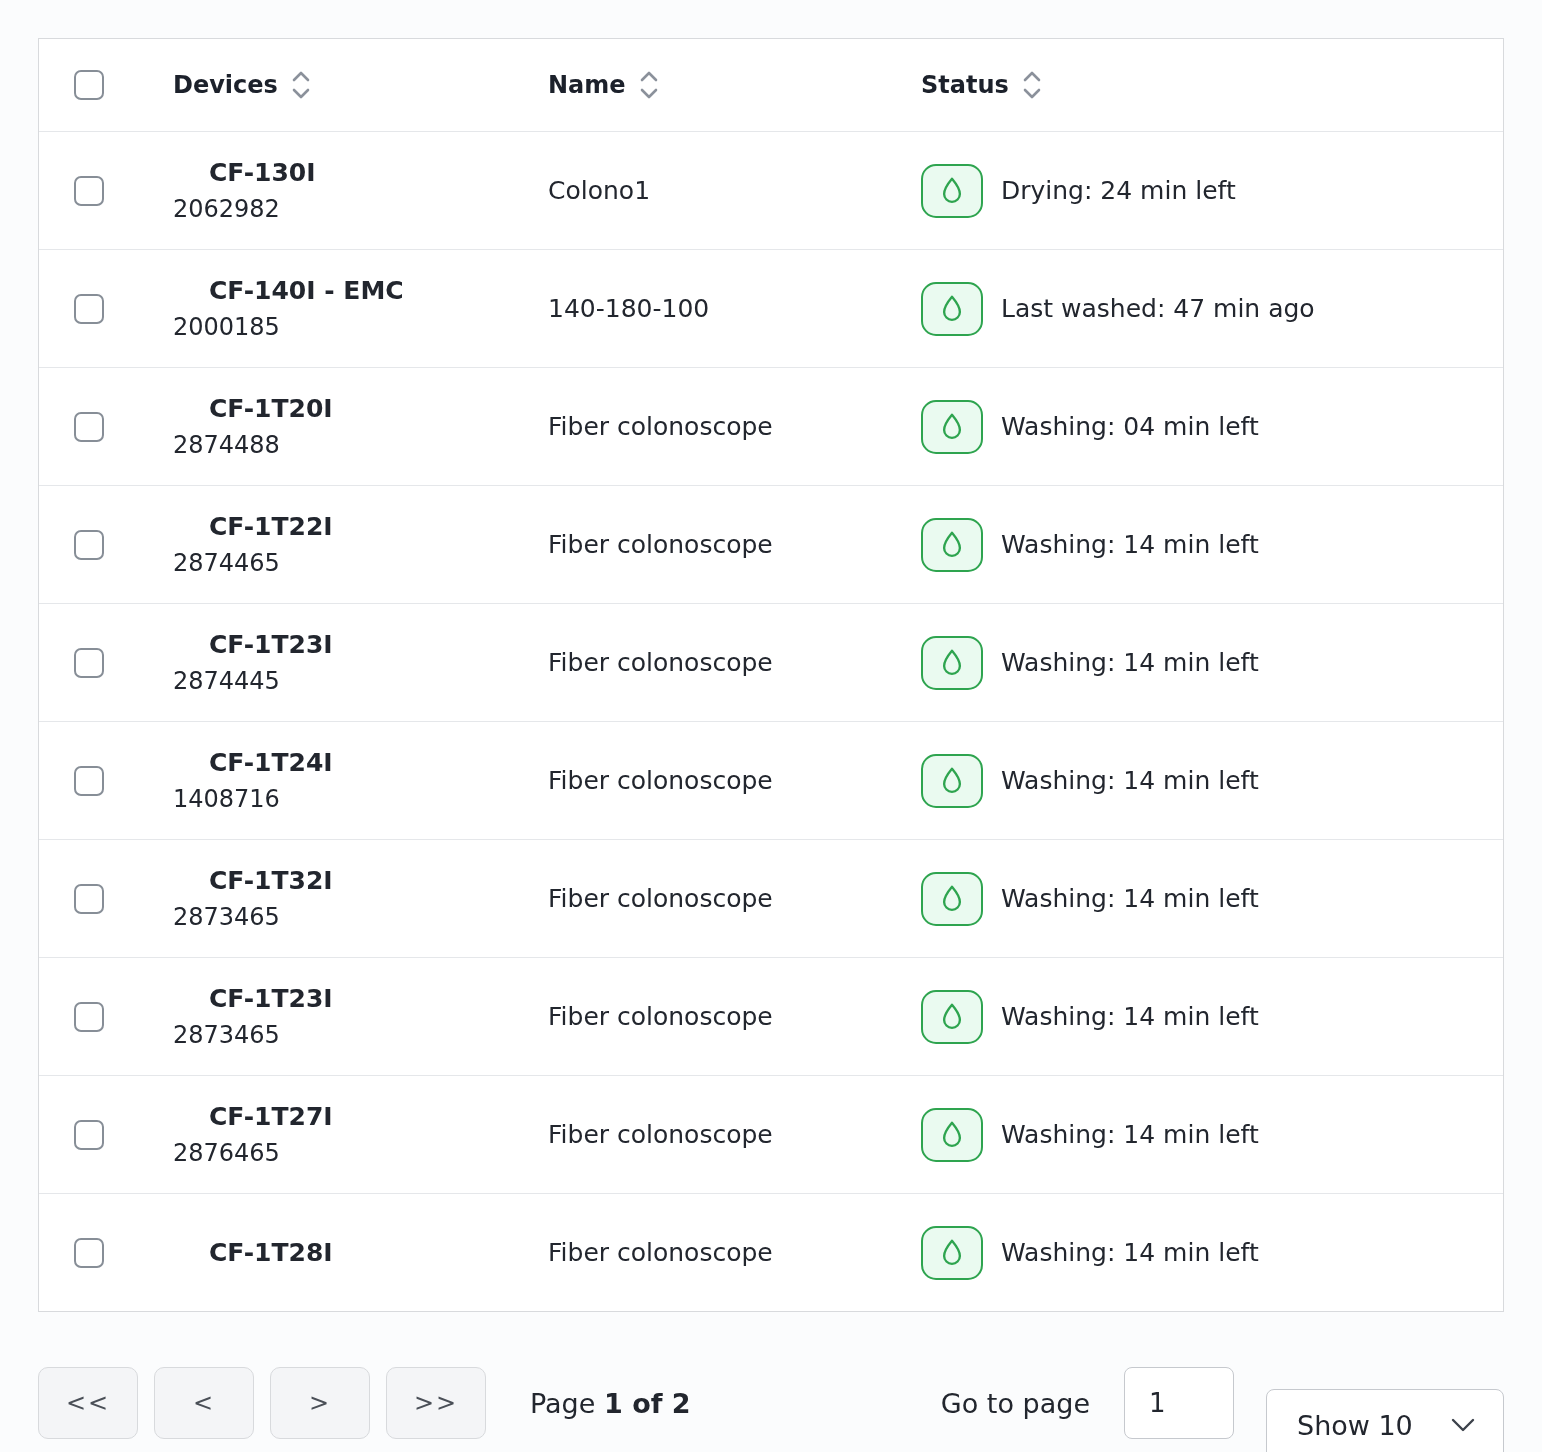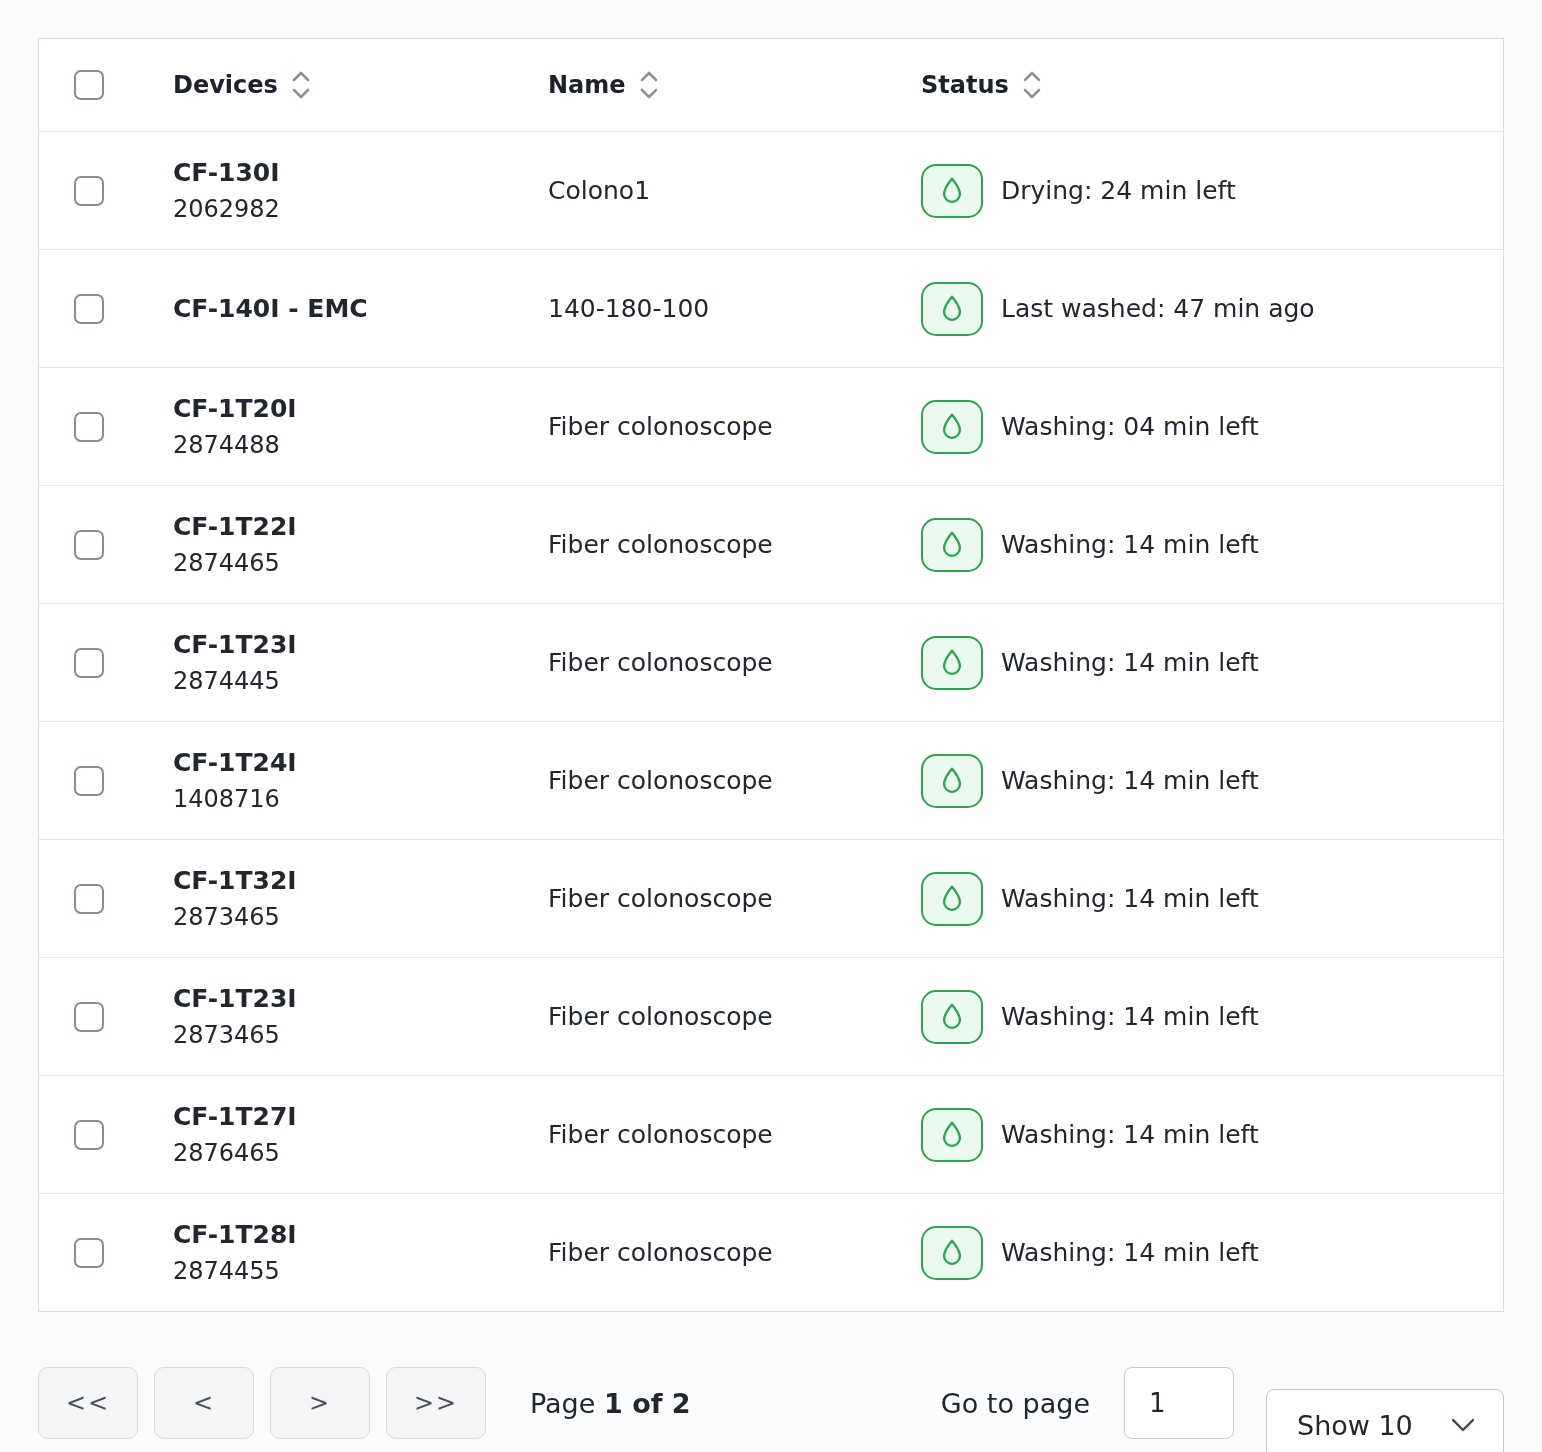--- a/index.html
+++ b/index.html
@@ -32,21 +32,21 @@
   }
   .sort-icon { display:inline-flex; margin-left:12px; }
 
   .cell-check { display:flex; justify-content:flex-start; padding-left:35px; }
   .checkbox {
     width:30px; height:30px;
     border:2px solid #878e97; border-radius:7px;
     background:#ffffff; display:inline-block; cursor:pointer;
   }
 
-  .col-devices .model { font-weight:bold; font-size:25px; line-height:1.2; }
+  .col-devices .model { font-weight:bold; font-size:25px; line-height:1.2;margin-left:36px; }
   .col-devices .serial { font-size:24px; margin-top:7px; line-height:1.2; }
 
   .col-name { font-size:25px; }
 
   .col-status { display:flex; align-items:center; }
   .status-icon {
     width:62px; height:54px;
     border:2px solid var(--status-border,#2ea44f);
     background:var(--status-bg,#eafaf0);
     border-radius:15px;
@@ -150,20 +150,21 @@
         <span class="status-text">Drying: 24 min left</span>
       </div>
     </div>
 
     <div class="tr">
       <div class="cell-check">
         <span class="checkbox"></span>
       </div>
       <div class="col-devices">
         <div class="model">CF-140I - EMC</div>
+        <div class="serial">2000185</div>
       </div>
       <div class="col-name">140-180-100</div>
       <div class="col-status">
         <span class="status-icon">
           <svg width="30" height="32" viewBox="0 0 24 26">
                 <path d="M12 3 C12 3 5.6 10.6 5.6 15.4 a6.4 6.4 0 0 0 12.8 0 C18.4 10.6 12 3 12 3 Z" fill="none" stroke="#2ea44f" stroke-width="1.9" stroke-linejoin="round"></path>
               </svg>
         </span>
         <span class="status-text">Last washed: 47 min ago</span>
       </div>
@@ -301,21 +302,20 @@
         <span class="status-text">Washing: 14 min left</span>
       </div>
     </div>
 
     <div class="tr">
       <div class="cell-check">
         <span class="checkbox"></span>
       </div>
       <div class="col-devices">
         <div class="model">CF-1T28I</div>
-        <div class="serial">2874455</div>
       </div>
       <div class="col-name">Fiber colonoscope</div>
       <div class="col-status">
         <span class="status-icon">
           <svg width="30" height="32" viewBox="0 0 24 26">
                 <path d="M12 3 C12 3 5.6 10.6 5.6 15.4 a6.4 6.4 0 0 0 12.8 0 C18.4 10.6 12 3 12 3 Z" fill="none" stroke="#2ea44f" stroke-width="1.9" stroke-linejoin="round"></path>
               </svg>
         </span>
         <span class="status-text">Washing: 14 min left</span>
       </div>

